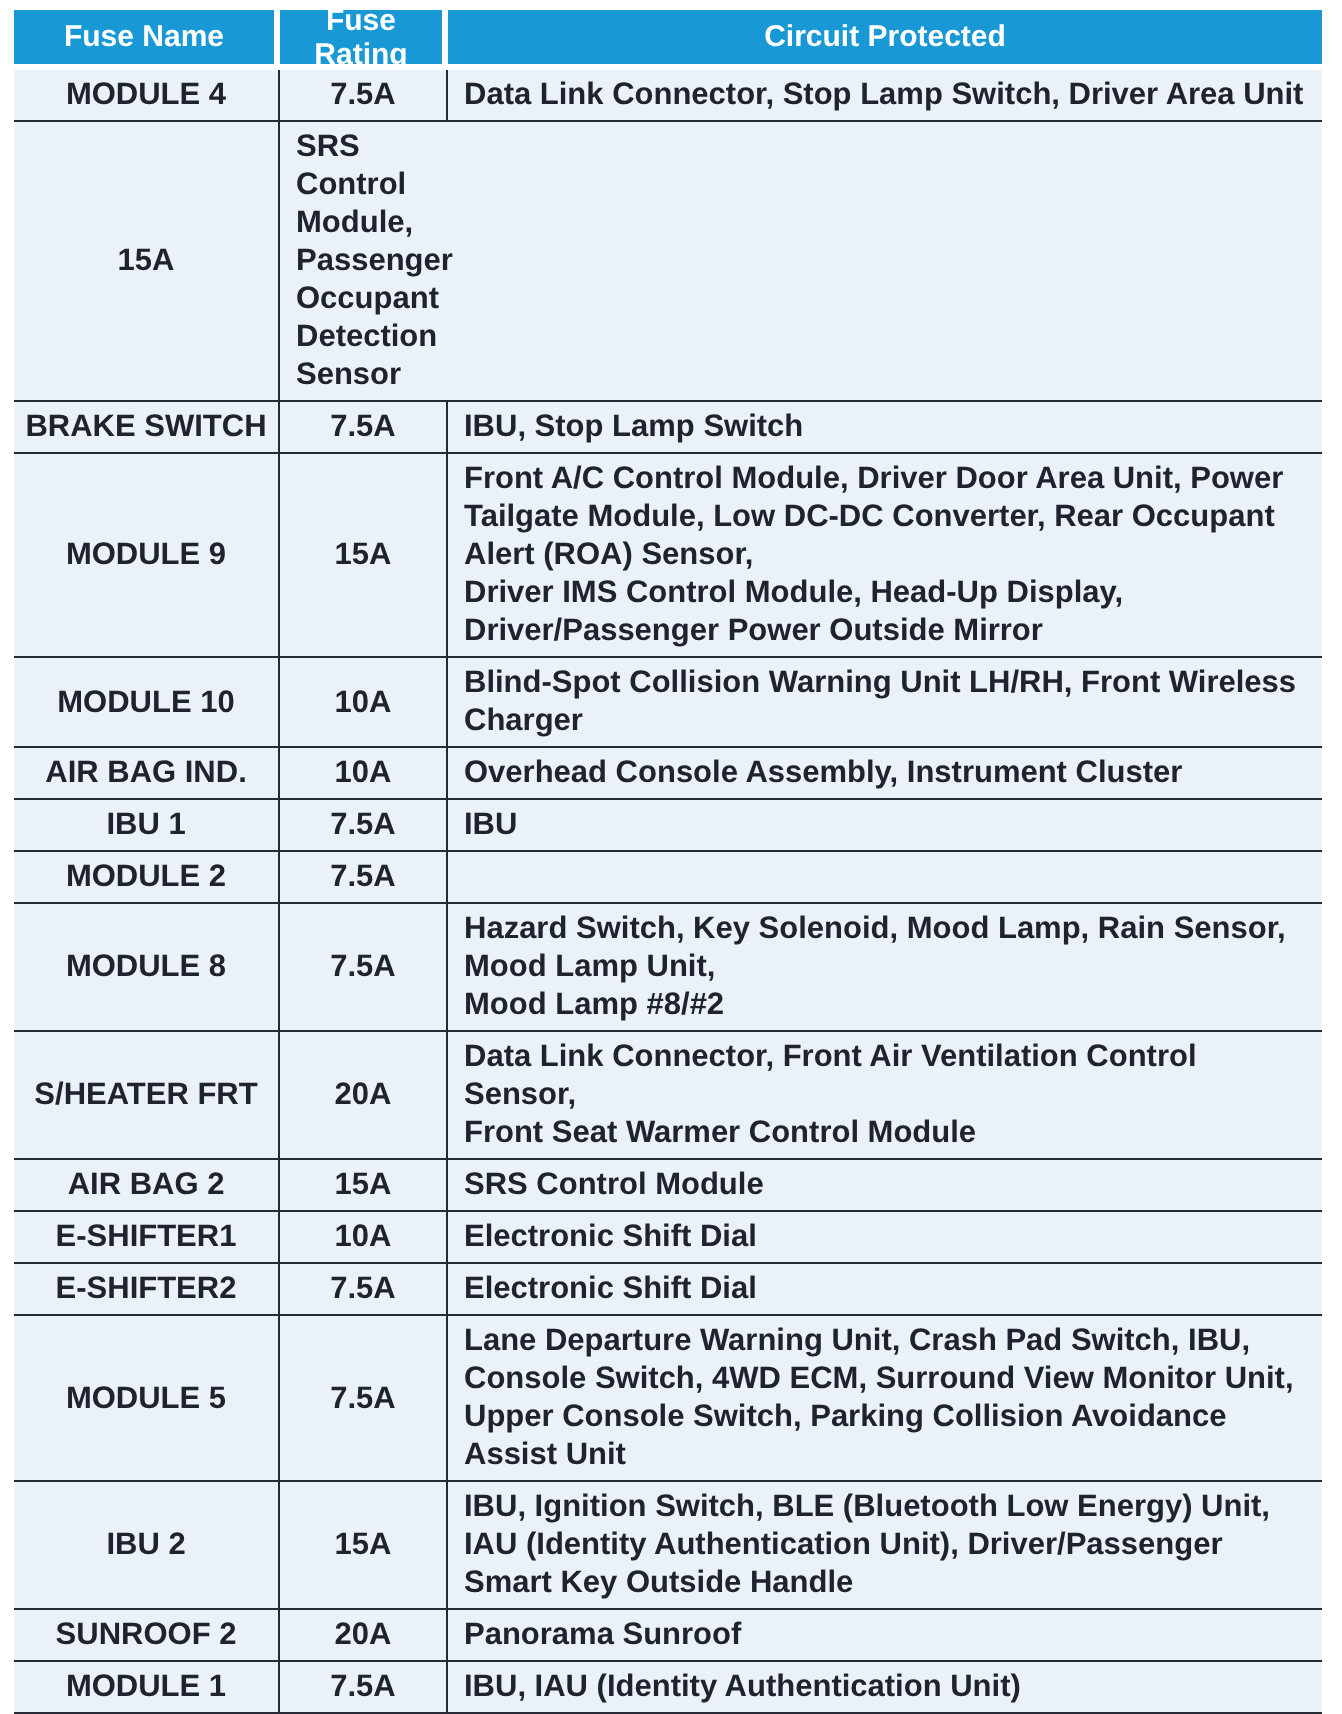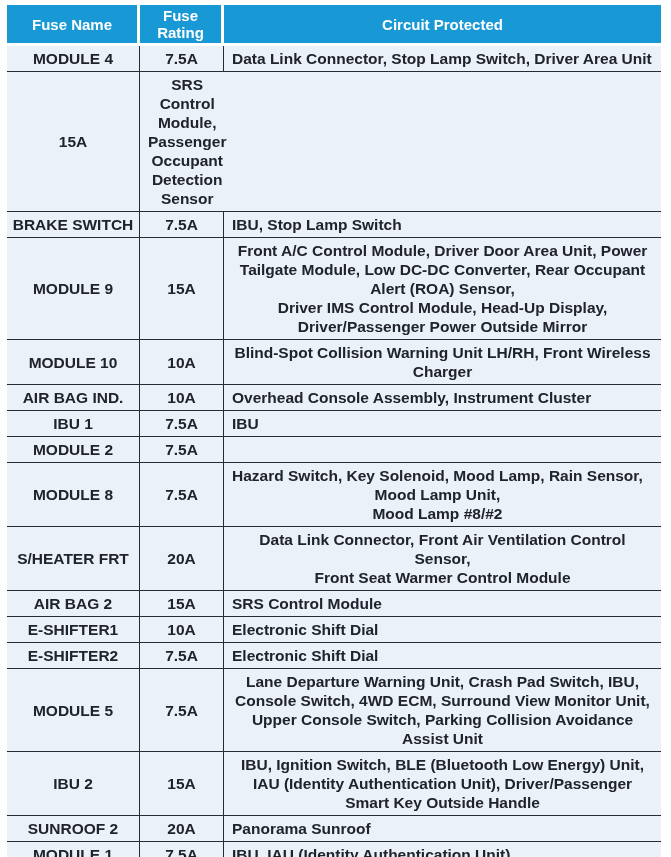--- a/index.html
+++ b/index.html
@@ -21,21 +21,21 @@
     display: grid;
     grid-template-columns: 130px 81px 1fr;
     column-gap: 3px;
   }
   .header-cell {
     background: #1899D5;
     color: #ffffff;
     font-weight: bold;
     font-size: 15px;
     line-height: 17px;
-    height: 38px;
+    height: 27px;
     display: flex;
     align-items: center;
     justify-content: center;
     text-align: center;
     white-space: pre-line;
   }
   .table-body {
     margin-top: 3px;
     border-bottom: 2.5px solid #262B36;
     font-weight: bold;
@@ -58,21 +58,21 @@
     display: flex;
     align-items: center;
   }
   .cell.name, .cell.rating {
     justify-content: center;
     text-align: center;
     border-right: 1.5px solid #262B36;
     padding: 3px 2px;
   }
   .cell.circuits {
-    text-align: center;
+    text-align: left;
     white-space: pre-line;
   }
 </style>
 </head>
 <body>
 
 <div class="fuse-table">
 
   <div class="header-row">
     <div class="header-cell">Fuse Name</div>

